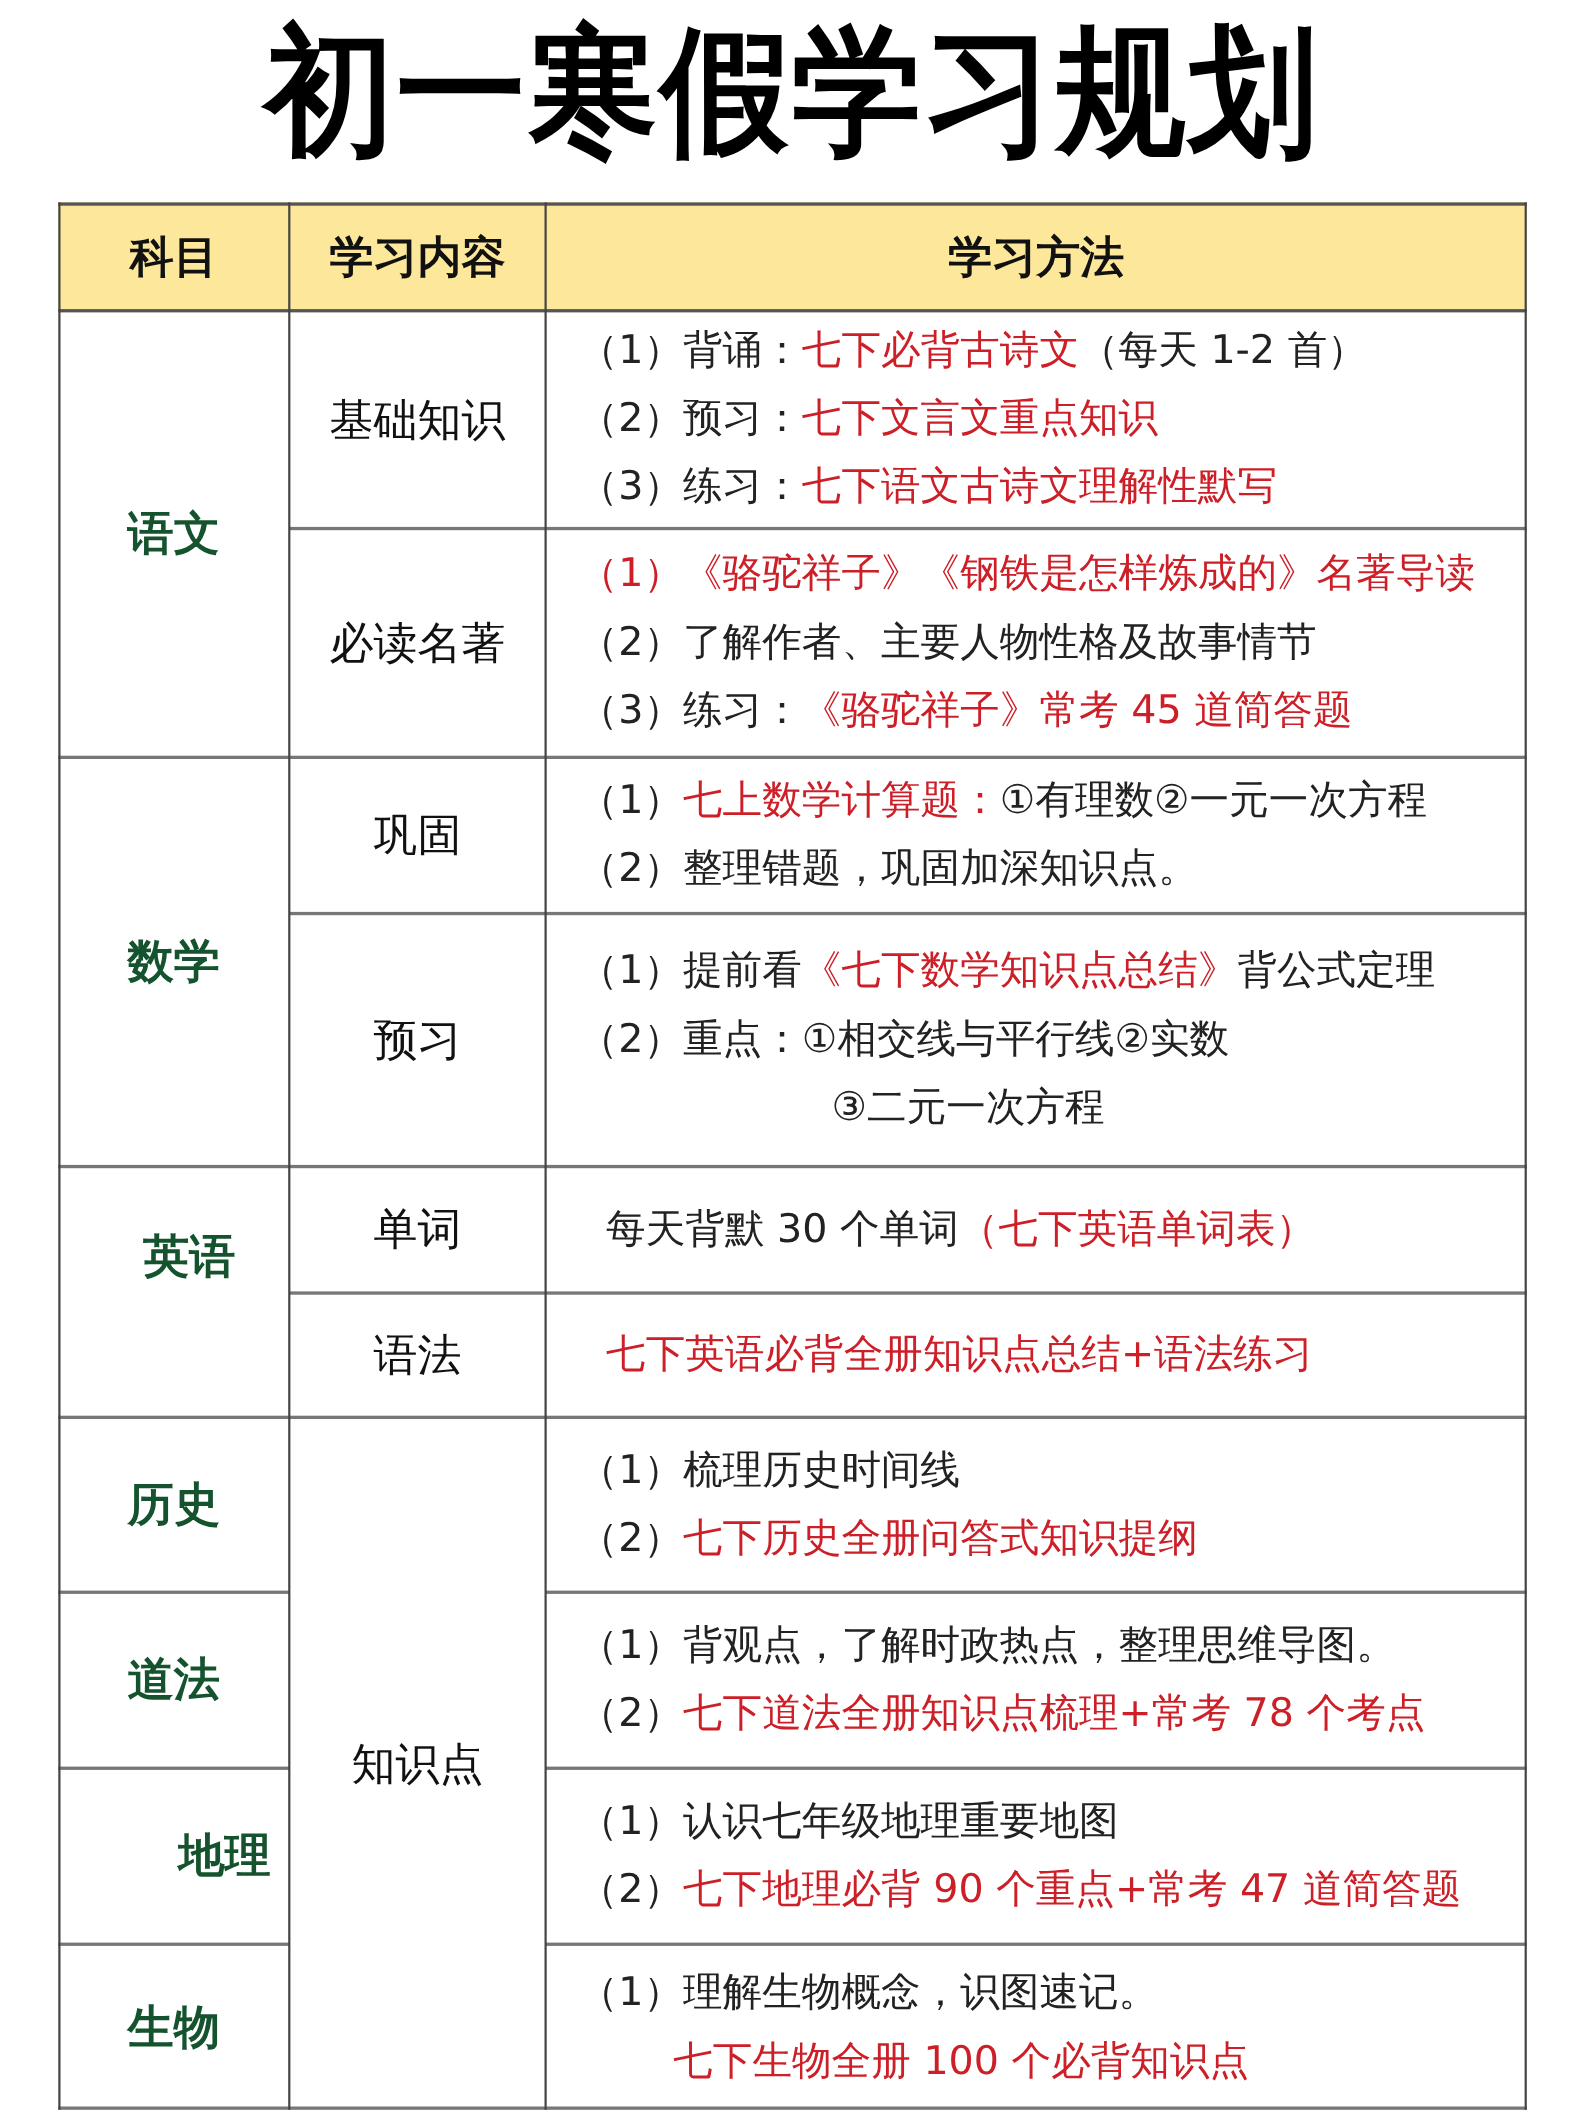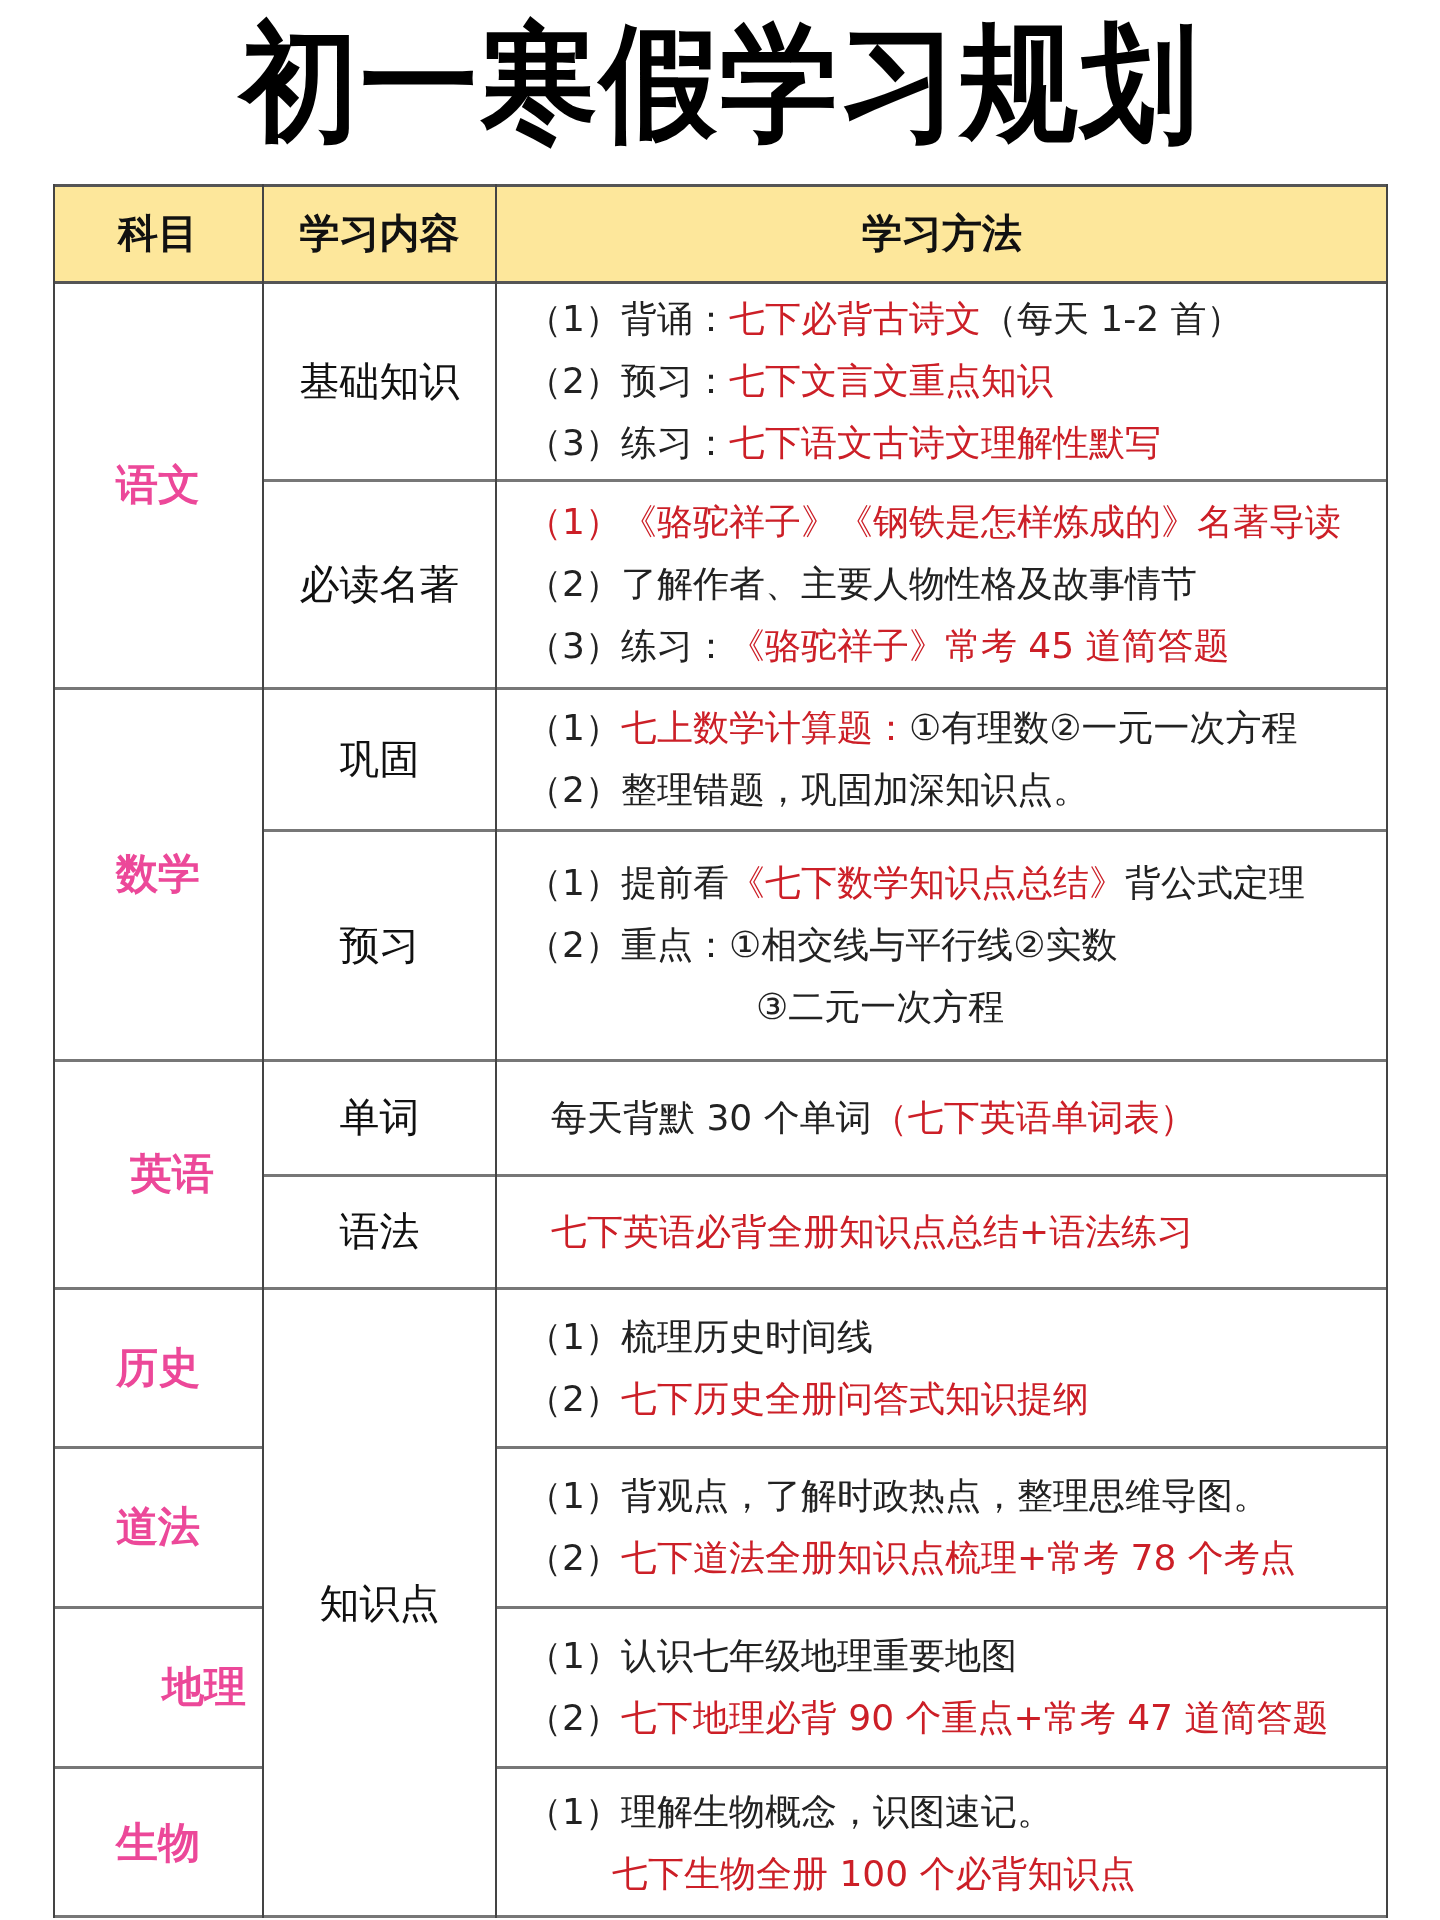--- a/index.html
+++ b/index.html
@@ -17,21 +17,21 @@
     position:absolute; left:53px; top:184px; width:1335px; height:1734px;
   }
   .cell {
     position:absolute; box-sizing:border-box;
     display:flex; align-items:center; justify-content:center;
   }
   .hline { position:absolute; height:3px; background:#777; }
   .vline { position:absolute; width:2px; background:#444; }
   .header-bg { position:absolute; left:0; top:0; width:1335px; height:98px; background:#fde79b; }
   .hdr { font-weight:bold; font-size:40px; color:#111; }
-  .subj { font-weight:bold; font-size:42px; color:#ec4899; }
+  .subj { font-weight:bold; font-size:42px; color:#14532d; }
   .topic { font-size:40px; color:#111; }
   .method {
     position:absolute; box-sizing:border-box; padding-left:30px;
     display:flex; flex-direction:column; justify-content:center;
   }
   .line { font-size:36px; line-height:62px; white-space:nowrap; color:#222; }
   .red { color:#cc1f27; }
   .indent { padding-left:230px; }
 </style>
 </head>
@@ -40,21 +40,21 @@
 <div class="title">初一寒假学习规划</div>
 
 <div class="grid">
   <div class="header-bg"></div>
   <div class="cell hdr" style="left:0;top:0;width:210px;height:98px;">科目</div>
   <div class="cell hdr" style="left:210px;top:0;width:233px;height:98px;">学习内容</div>
   <div class="cell hdr" style="left:443px;top:0;width:892px;height:98px;">学习方法</div>
 
   <div class="cell subj" style="left:0;top:98px;width:210px;height:406px;">语文</div>
   <div class="cell subj" style="left:0;top:504px;width:210px;height:372px;">数学</div>
-  <div class="cell subj" style="left:0;top:876px;width:238px;height:228px;">英语</div>
+  <div class="cell subj" style="left:0;top:844px;width:238px;height:228px;">英语</div>
   <div class="cell subj" style="left:0;top:1263px;width:210px;height:160px;">道法</div>
   <div class="cell subj" style="left:0;top:1104px;width:210px;height:159px;">历史</div>
   <div class="cell subj" style="left:0;top:1423px;width:210px;height:160px;margin-left:46px;">地理</div>
   <div class="cell subj" style="left:0;top:1583px;width:210px;height:151px;">生物</div>
 
   <div class="cell topic" style="left:210px;top:98px;width:233px;height:198px;">基础知识</div>
   <div class="cell topic" style="left:210px;top:296px;width:233px;height:208px;">必读名著</div>
   <div class="cell topic" style="left:210px;top:504px;width:233px;height:142px;">巩固</div>
   <div class="cell topic" style="left:210px;top:646px;width:233px;height:230px;">预习</div>
   <div class="cell topic" style="left:210px;top:876px;width:233px;height:115px;">单词</div>

